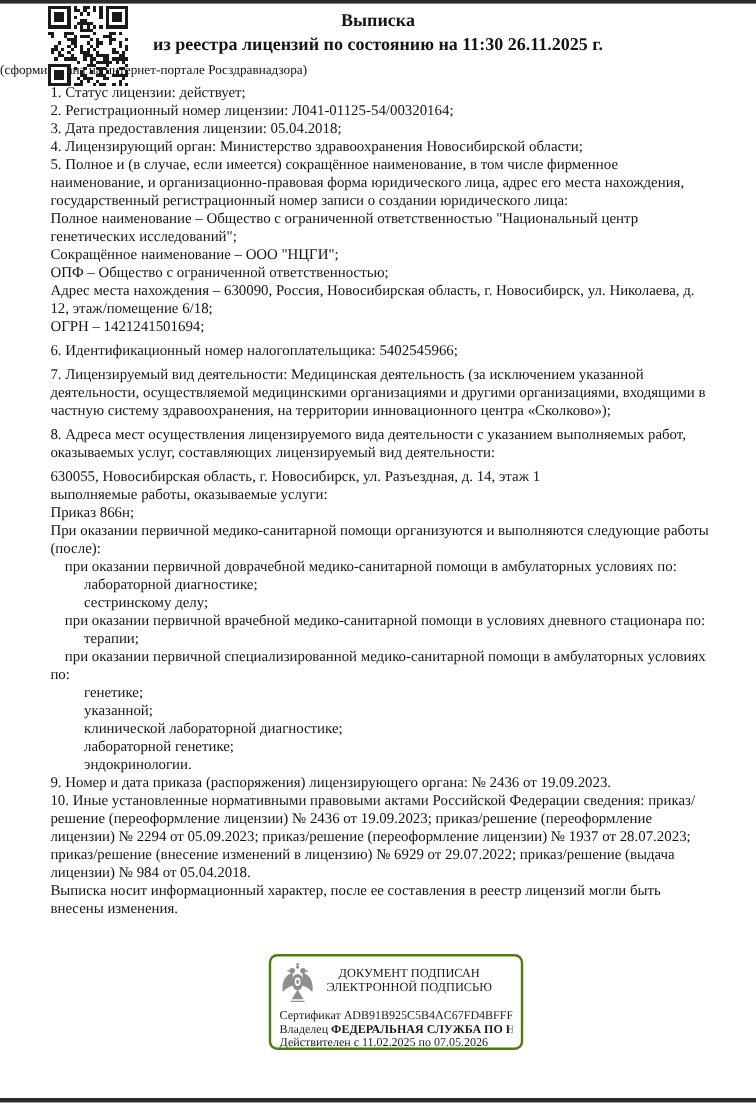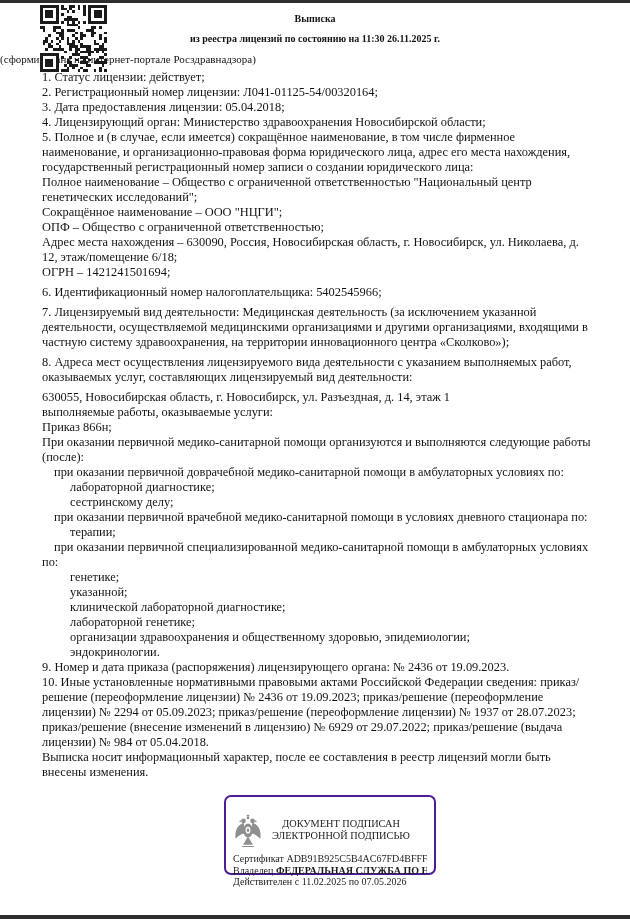--- a/index.html
+++ b/index.html
@@ -4,32 +4,32 @@
 <style>
   html,body{margin:0;padding:0;background:#ffffff;}
   .page{
     position:relative;width:630px;height:919px;background:#fff;
     font-family:"Liberation Serif", serif;color:#141414;overflow:hidden;
   }
   .edge{position:absolute;left:0;width:630px;background:#2d2d2d;}
   .edge-top{top:0;height:3px;}
   .edge-bottom{bottom:0;height:4px;}
   .qr{position:absolute;left:40px;top:5px;width:67px;height:67px;}
-  .hdr{padding-top:9px;text-align:center;font-weight:bold;font-size:10px;line-height:19px;}
+  .hdr{padding-top:9px;text-align:center;font-weight:bold;font-size:15px;line-height:19px;}
   .hdr .t2{margin-top:1px;}
   .sub{margin:5px 36px 0 0;text-align:left;font-size:11px;color:#141414;}
   .bodytext{margin:5px 37px 0 42px;font-size:12.4px;line-height:15px;}
   .bodytext p{margin:0;padding:0;}
   .bodytext p.gap{margin-top:5px;font-family:Liberation Serif, serif;}
   .bodytext p.ind1{text-indent:12px;}
   .bodytext p.ind2{padding-left:28px;}
   .stamp{
     position:absolute;left:224px;top:795px;width:212px;height:80px;
-    border:2px solid #4c1d95;border-radius:7px;background:#fff;
-    box-sizing:border-box;padding:17px 7px 0 7px;
+    border:2px solid #4d7c0f;border-radius:7px;background:#fff;
+    box-sizing:border-box;padding:5px 7px 0 7px;
   }
   .stamp-top{display:flex;align-items:flex-start;}
   .eagle{width:30px;height:36px;flex:0 0 auto;}
   .stamp-title{flex:1;text-align:center;font-size:10.3px;line-height:12px;margin-top:4px;padding-right:8px;color:#1c1c1c;}
   .stamp-lines{margin-top:3px;font-size:10px;line-height:11.5px;white-space:nowrap;overflow:hidden;color:#1c1c1c;}
   .stamp-lines .bold{font-weight:bold;}
 </style>
 </head>
 <body>
 
@@ -251,21 +251,20 @@
     <p class="ind1">при оказании первичной доврачебной медико-санитарной помощи в амбулаторных условиях по:</p>
     <p class="ind2">лабораторной диагностике;</p>
     <p class="ind2">сестринскому делу;</p>
     <p class="ind1">при оказании первичной врачебной медико-санитарной помощи в условиях дневного стационара по:</p>
     <p class="ind2">терапии;</p>
     <p class="ind1">при оказании первичной специализированной медико-санитарной помощи в амбулаторных условиях по:</p>
     <p class="ind2">генетике;</p>
     <p class="ind2">указанной;</p>
     <p class="ind2">клинической лабораторной диагностике;</p>
     <p class="ind2">лабораторной генетике;</p>
-    <p class="ind2">организации здравоохранения и общественному здоровью, эпидемиологии;</p>
     <p class="ind2">эндокринологии.</p>
     <p>9. Номер и дата приказа (распоряжения) лицензирующего органа: № 2436 от 19.09.2023.</p>
     <p>10. Иные установленные нормативными правовыми актами Российской Федерации сведения: приказ/решение (переоформление лицензии) № 2436 от 19.09.2023; приказ/решение (переоформление лицензии) № 2294 от 05.09.2023; приказ/решение (переоформление лицензии) № 1937 от 28.07.2023; приказ/решение (внесение изменений в лицензию) № 6929 от 29.07.2022; приказ/решение (выдача лицензии) № 984 от 05.04.2018.</p>
     <p>Выписка носит информационный характер, после ее составления в реестр лицензий могли быть внесены изменения.</p>
   </div>
 
   <div class="stamp">
     <div class="stamp-top">
       <svg class="eagle" viewBox="0 0 40 48">
         <g fill="#8f8f8f">

